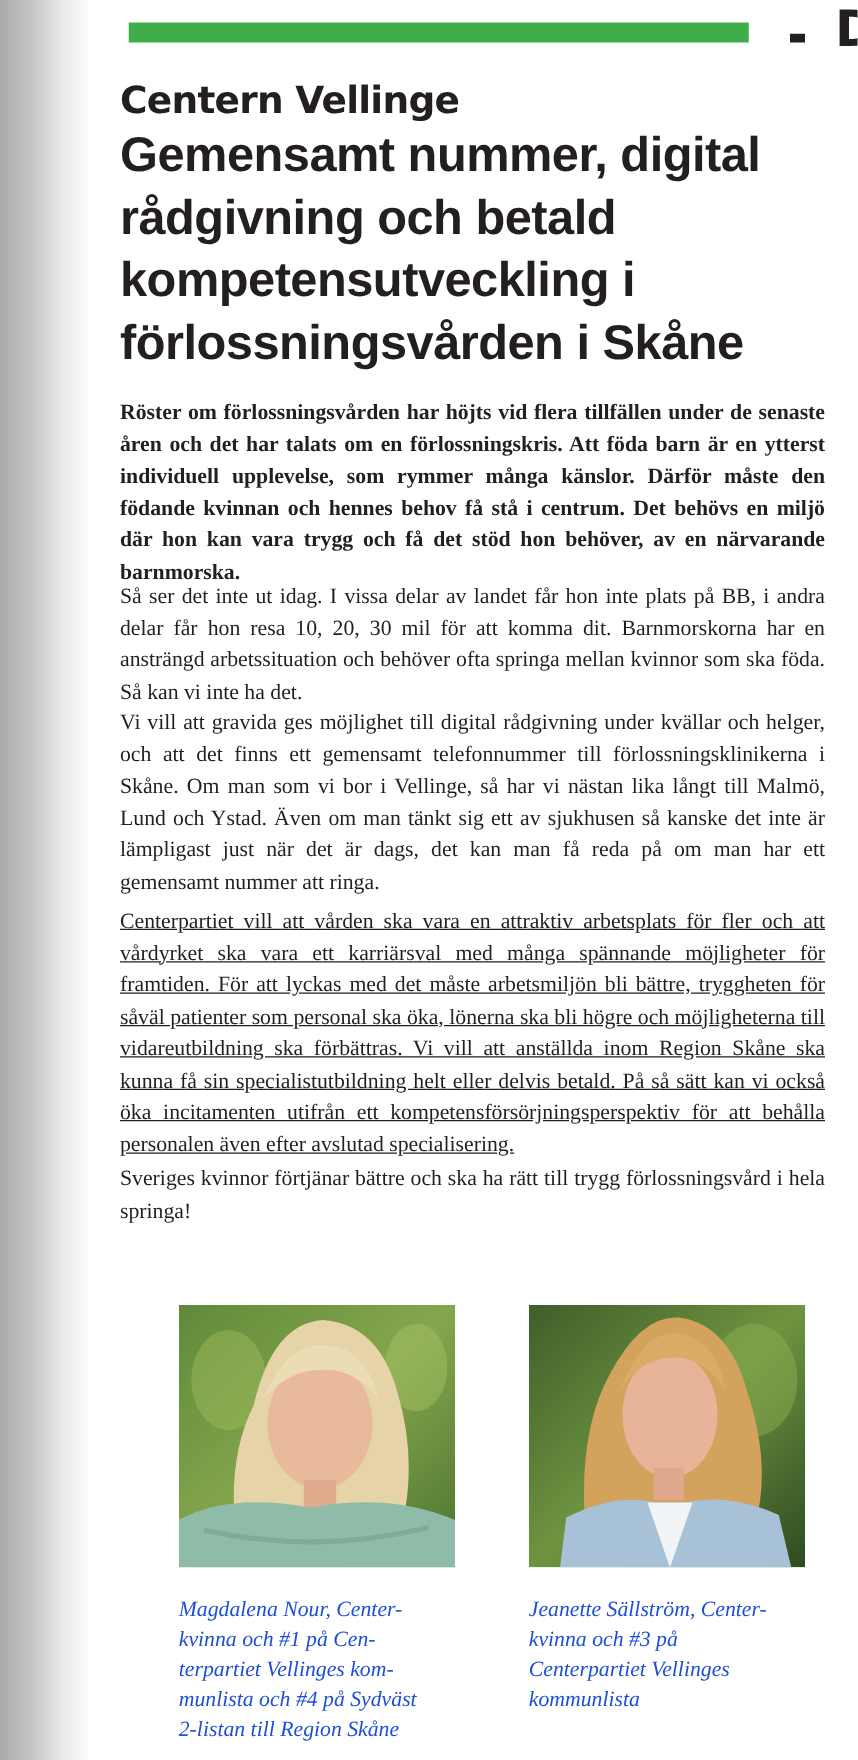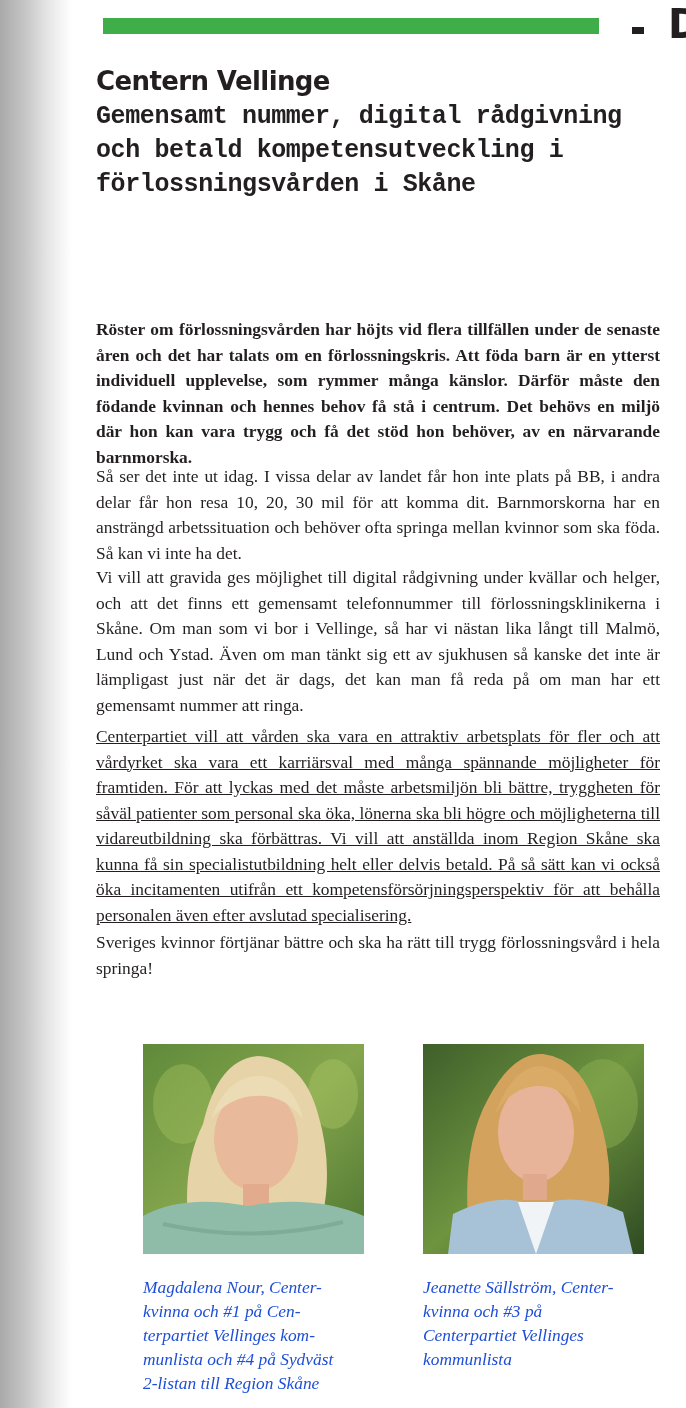--- a/index.html
+++ b/index.html
@@ -20,26 +20,26 @@
     .header-dash {
       position: absolute; left: 632px; top: 27px; width: 12px; height: 7px; background: #231f20;
     }
     .header-letter {
       position: absolute; left: 668px; top: 2px;
       font-family: "DejaVu Sans", sans-serif; font-weight: bold; font-size: 40px; line-height: 44px;
       color: #231f20; white-space: nowrap;
     }
     .kicker {
       position: absolute; left: 96px; top: 66px;
-      font-family: "DejaVu Sans", sans-serif; font-weight: bold; font-size: 26px; line-height: 30px;
+      font-family: "DejaVu Sans", sans-serif; font-weight: bold; font-size: 30px; line-height: 30px;
       letter-spacing: -0.6px; color: #231f20;
     }
     .headline {
       position: absolute; left: 96px; top: 100px; width: 560px;
-      font-family: Liberation Mono, monospace; font-weight: bold; font-size: 25px; line-height: 34px;
+      font-family: Liberation Sans, sans-serif; font-weight: bold; font-size: 39px; line-height: 50px;
       letter-spacing: -0.4px; color: #231f20; margin: 0;
     }
     .body-text {
       position: absolute; left: 96px; width: 564px;
       font-size: 17.4px; line-height: 25.5px; text-align: justify; margin: 0;
       hyphens: manual;
     }
     .lead { font-weight: bold; top: 281px; margin-top: 36px; }
     .p1 { top: 464px; }
     .p2 { top: 565px; }

